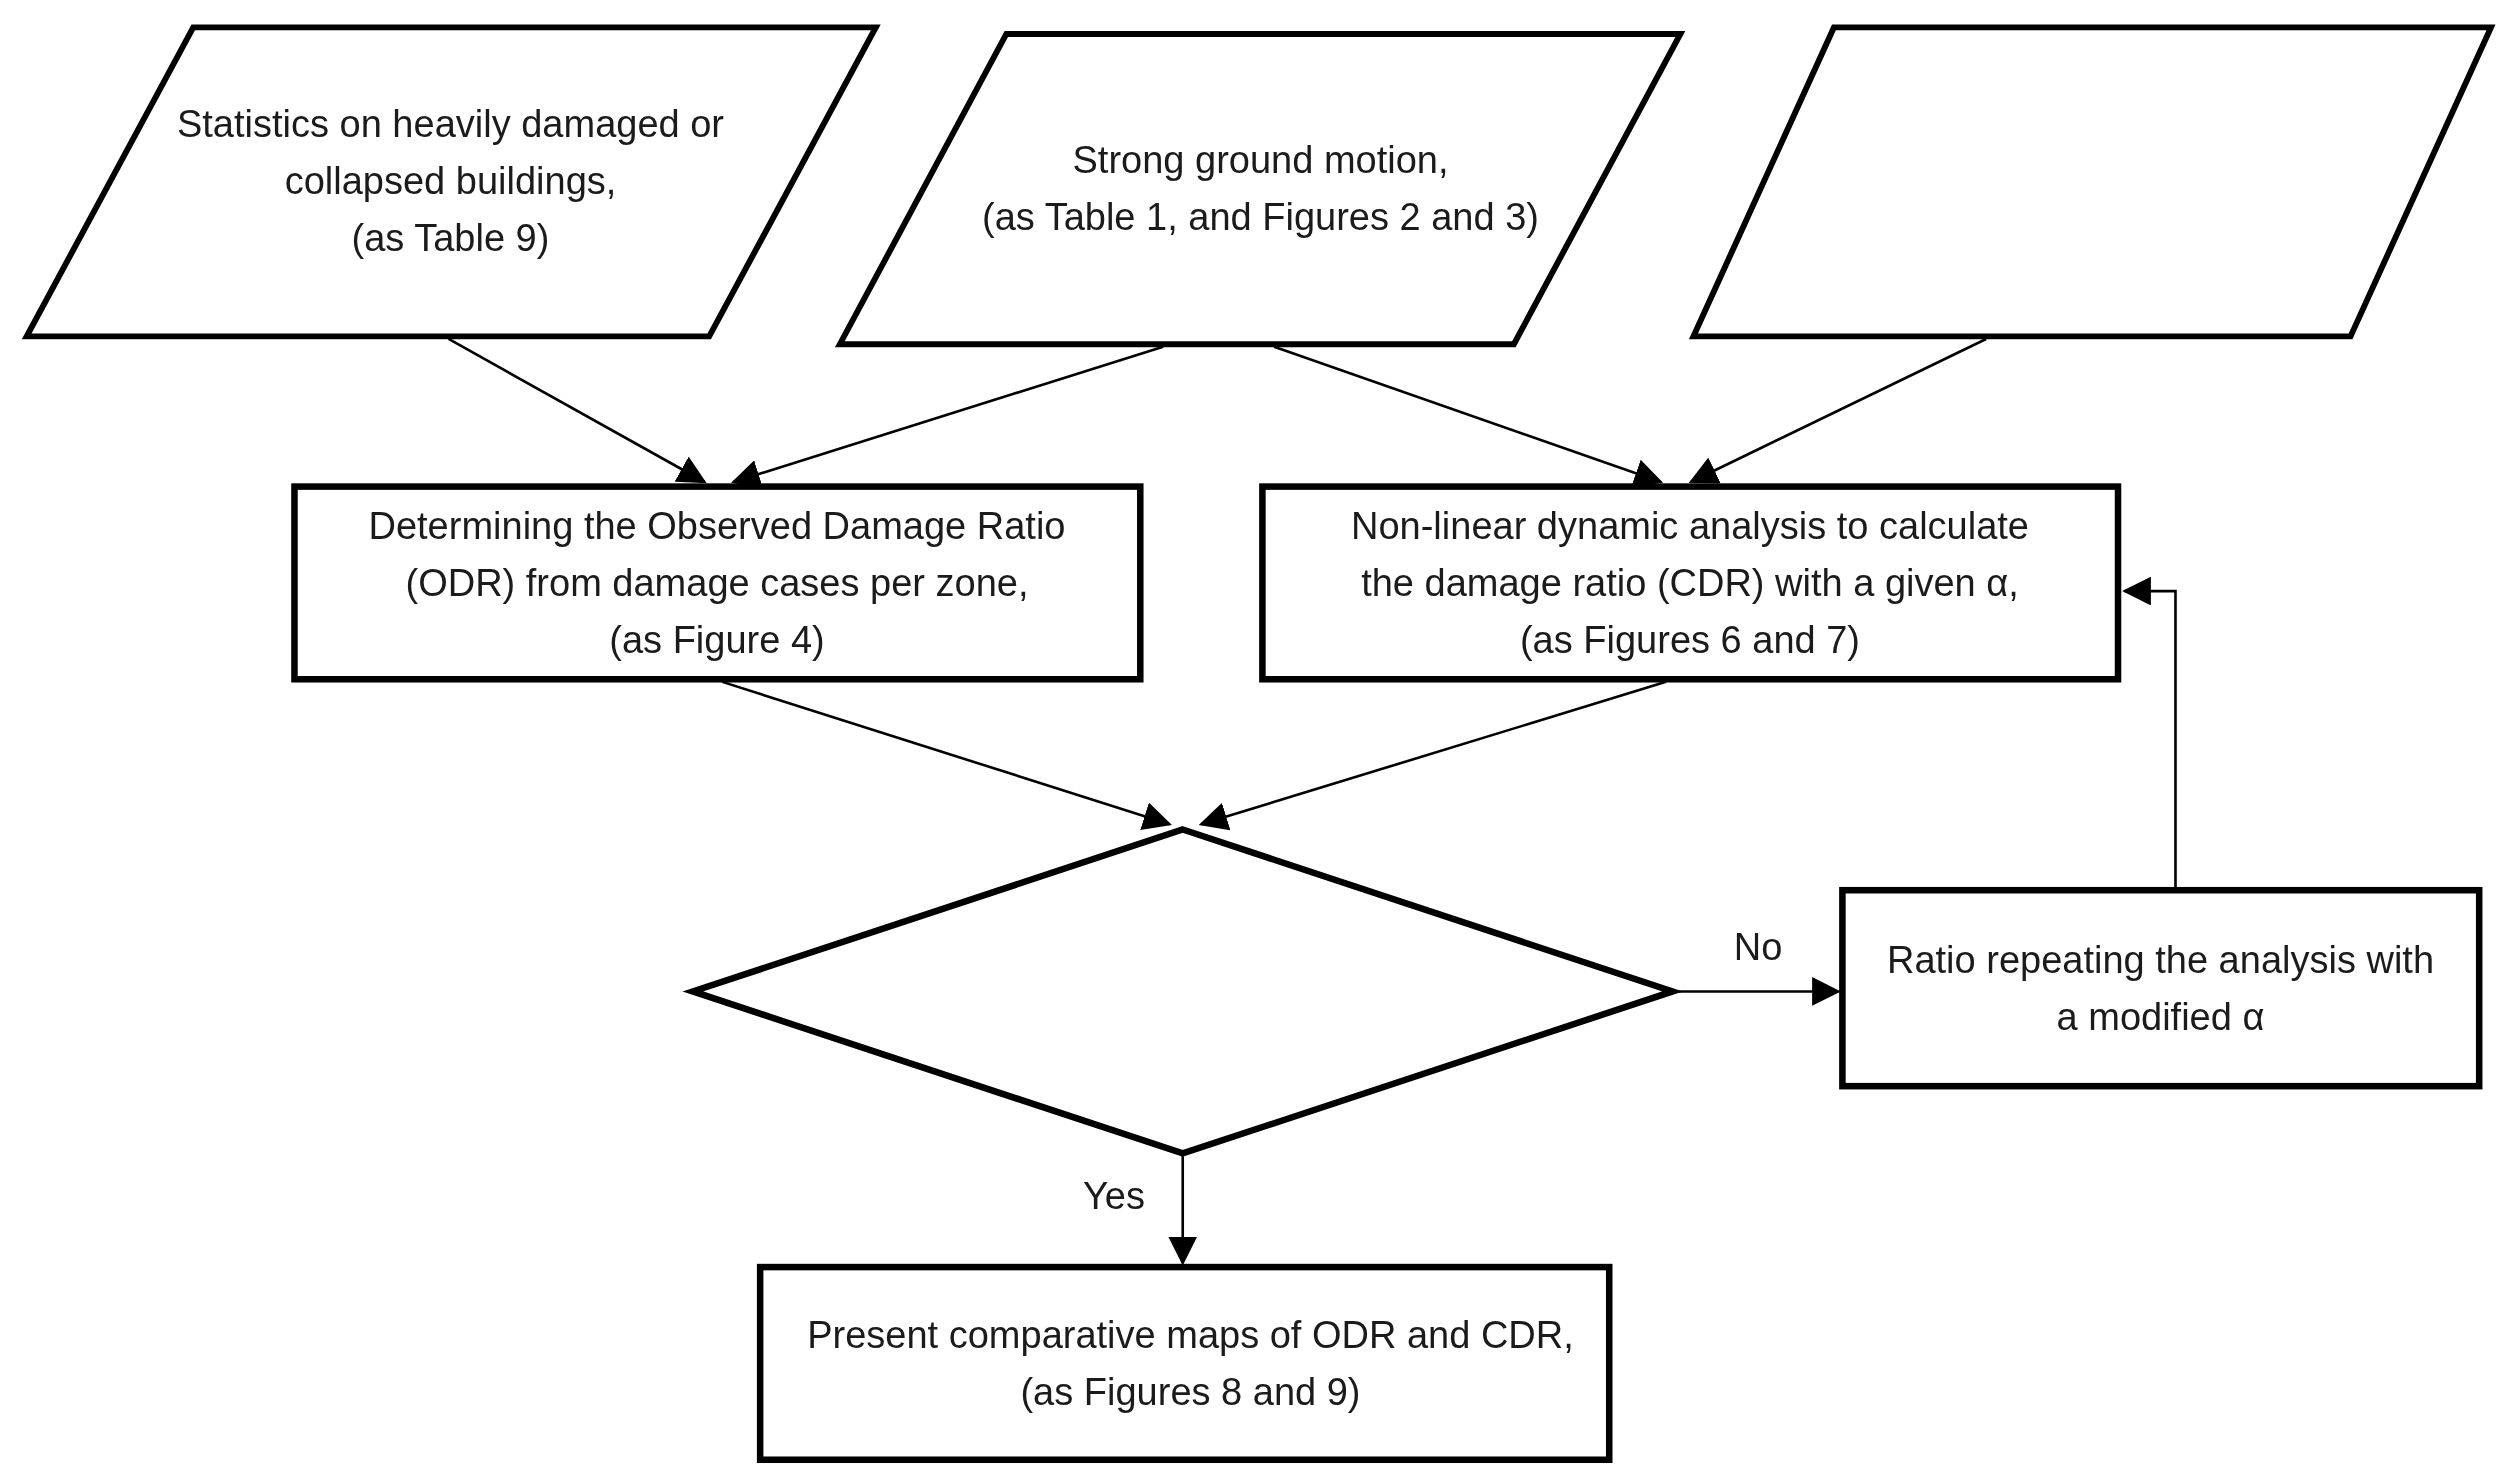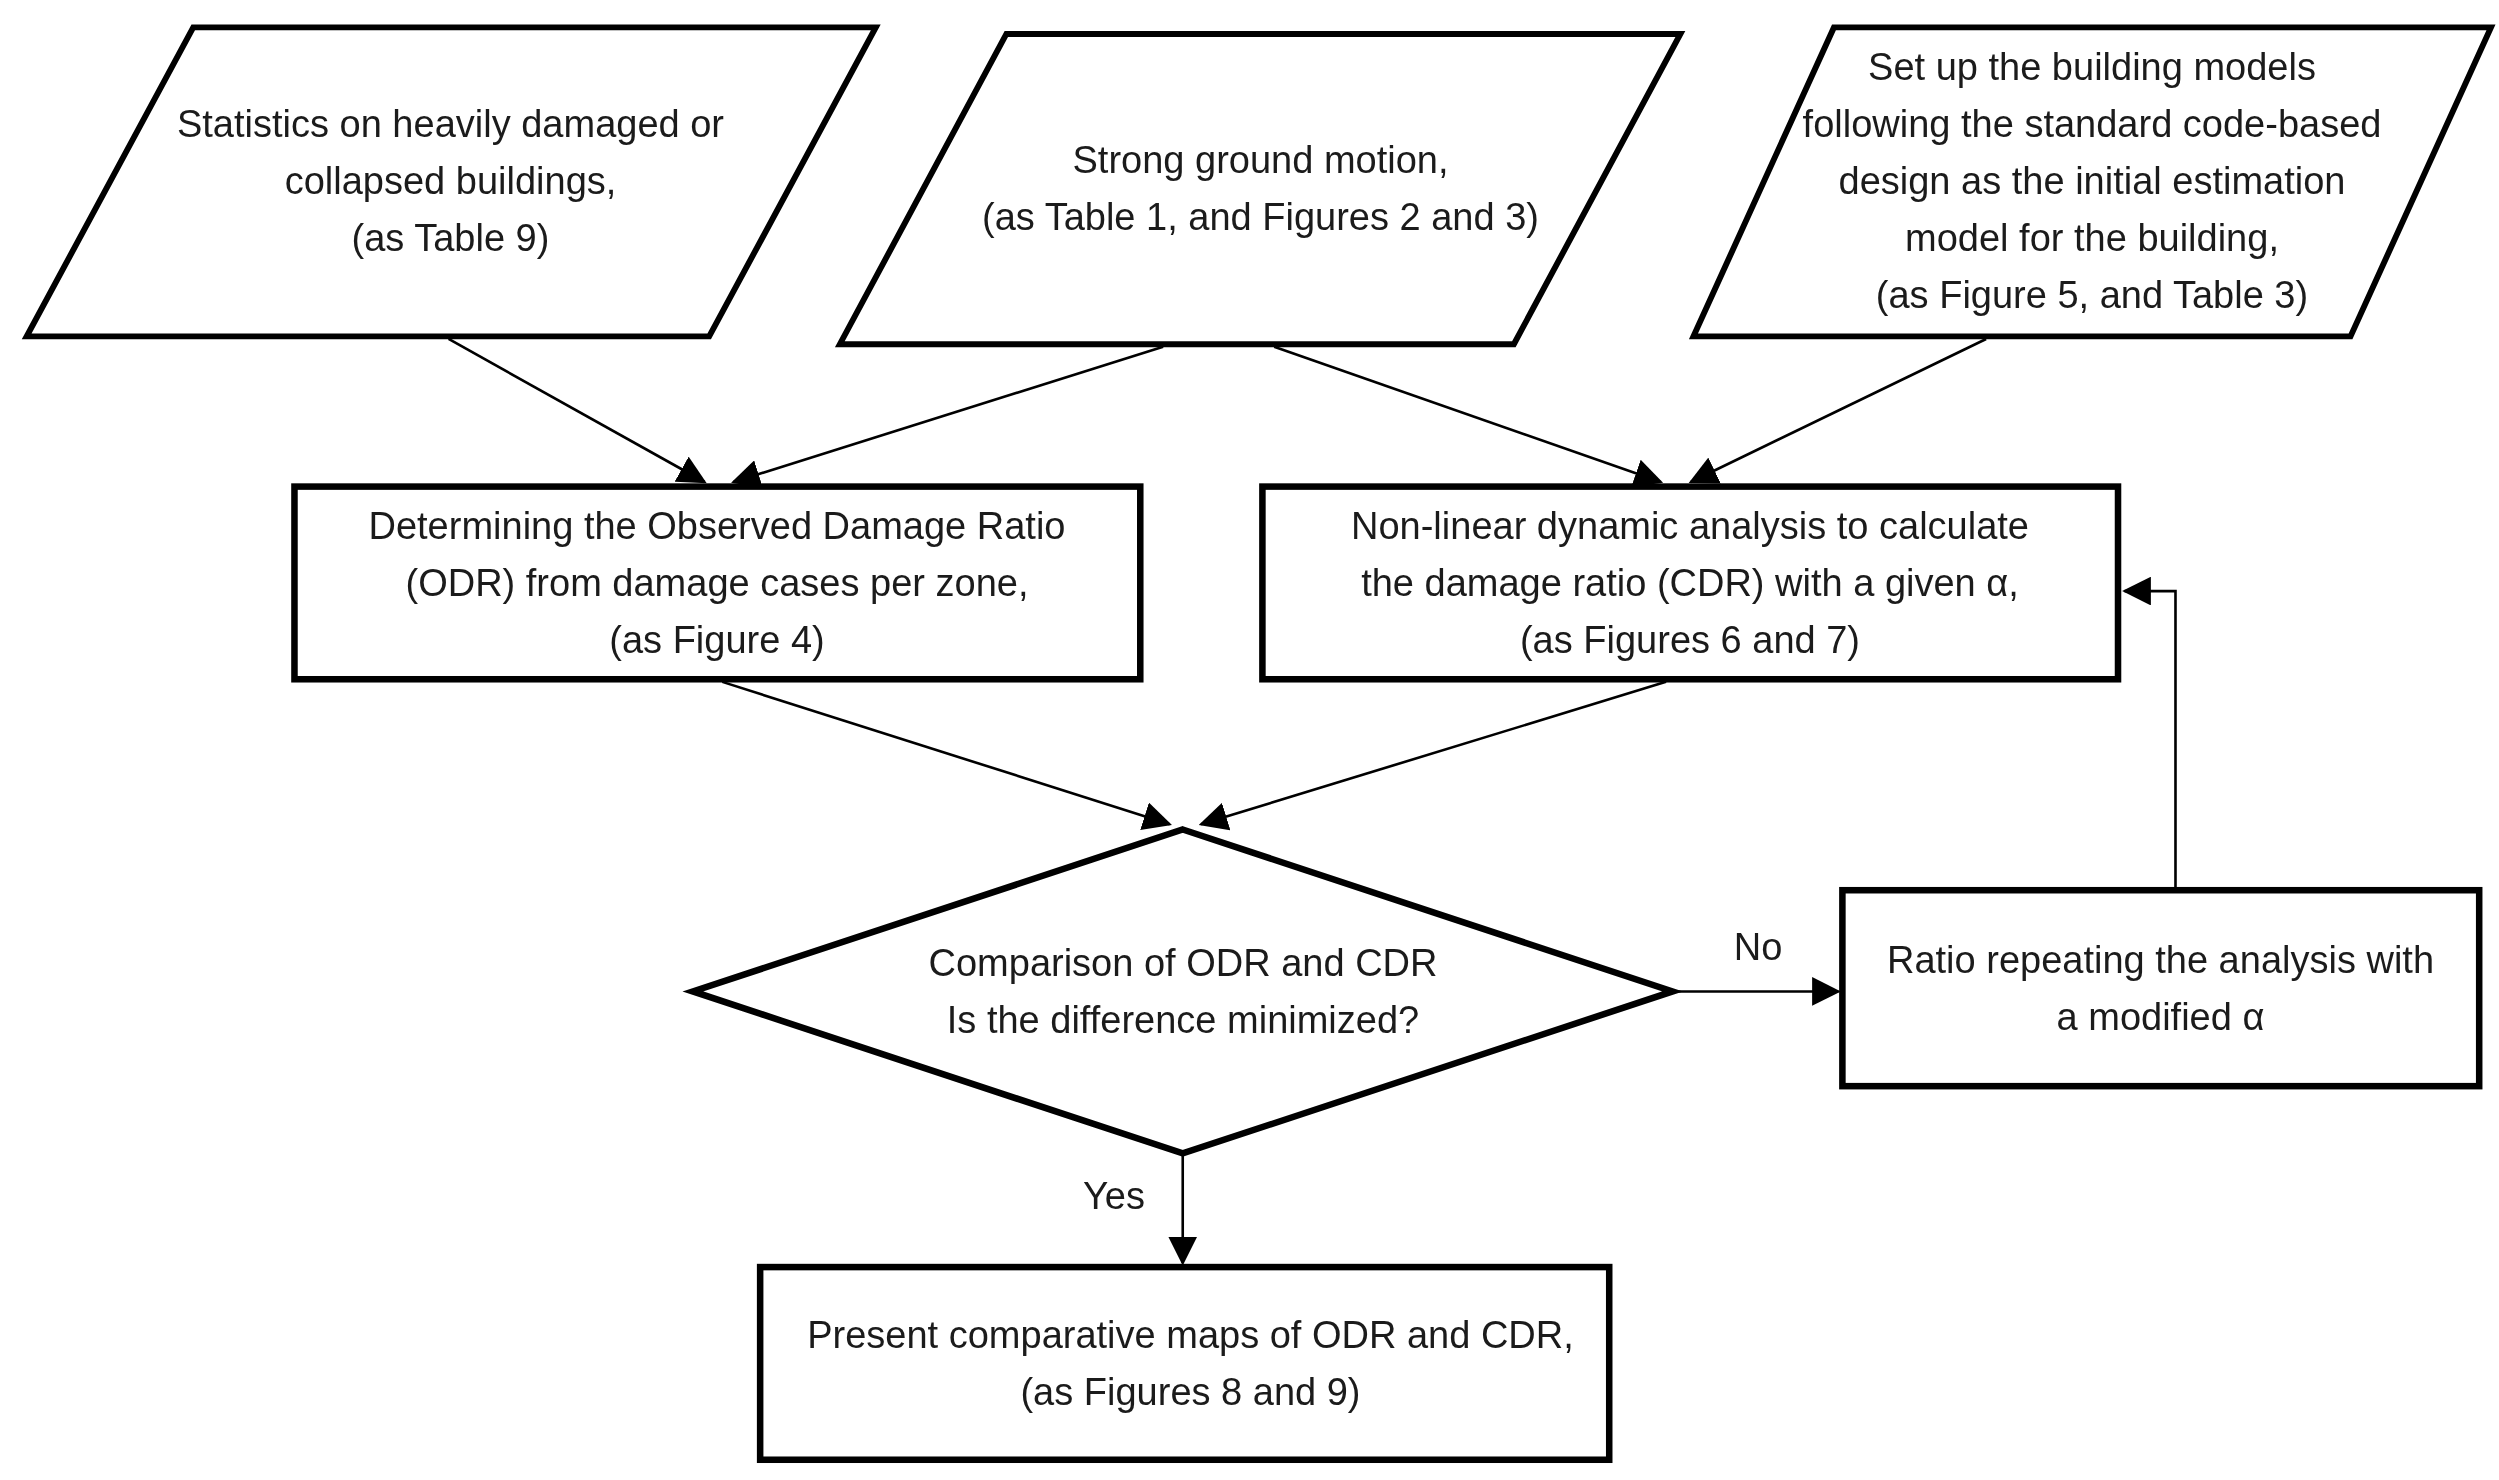--- a/index.html
+++ b/index.html
@@ -78,36 +78,29 @@
     <polyline points="3330,1363 3330,905 3252,905" fill="none" stroke="#000000" stroke-width="4" marker-end="url(#arrow)"></polyline>
   </svg>
 
   <div class="node-text" style="left:26px; top:27.4px; width:849px; height:309px;">Statistics on heavily damaged or
 collapsed buildings,
 (as Table 9)</div>
 
   <div class="node-text" style="left:840px; top:34px; width:841px; height:310px;">Strong ground motion,
 (as Table 1, and Figures 2 and 3)</div>
 
-  <div class="node-text" style="left:1693px; top:27.4px; width:798px; height:309px;">Set up the building models
-following the standard code-based
-design as the initial estimation
-model for the building,
-(as Figure 5, and Table 3)</div>
 
   <div class="node-text" style="left:294px; top:487px; width:846px; height:193px;">Determining the Observed Damage Ratio
 (ODR) from damage cases per zone,
 (as Figure 4)</div>
 
   <div class="node-text" style="left:1262px; top:487px; width:856px; height:193px;">Non-linear dynamic analysis to calculate
 the damage ratio (CDR) with a given α,
 (as Figures 6 and 7)</div>
 
-  <div class="node-text" style="left:693px; top:830px; width:980px; height:324px;">Comparison of ODR and CDR
-Is the difference minimized?</div>
 
   <div class="node-text" style="left:1842px; top:891px; width:637px; height:196px;">Ratio repeating the analysis with
 a modified α</div>
 
   <div class="node-text" style="left:766px; top:1267px; width:849px; height:193px;">Present comparative maps of ODR and CDR,
 (as Figures 8 and 9)</div>
 
   <div class="edge-label" style="left:1704px; top:917px; width:108px; height:60px;">No</div>
 
   <div class="edge-label" style="left:1060px; top:1166px; width:108px; height:60px;">Yes</div>

